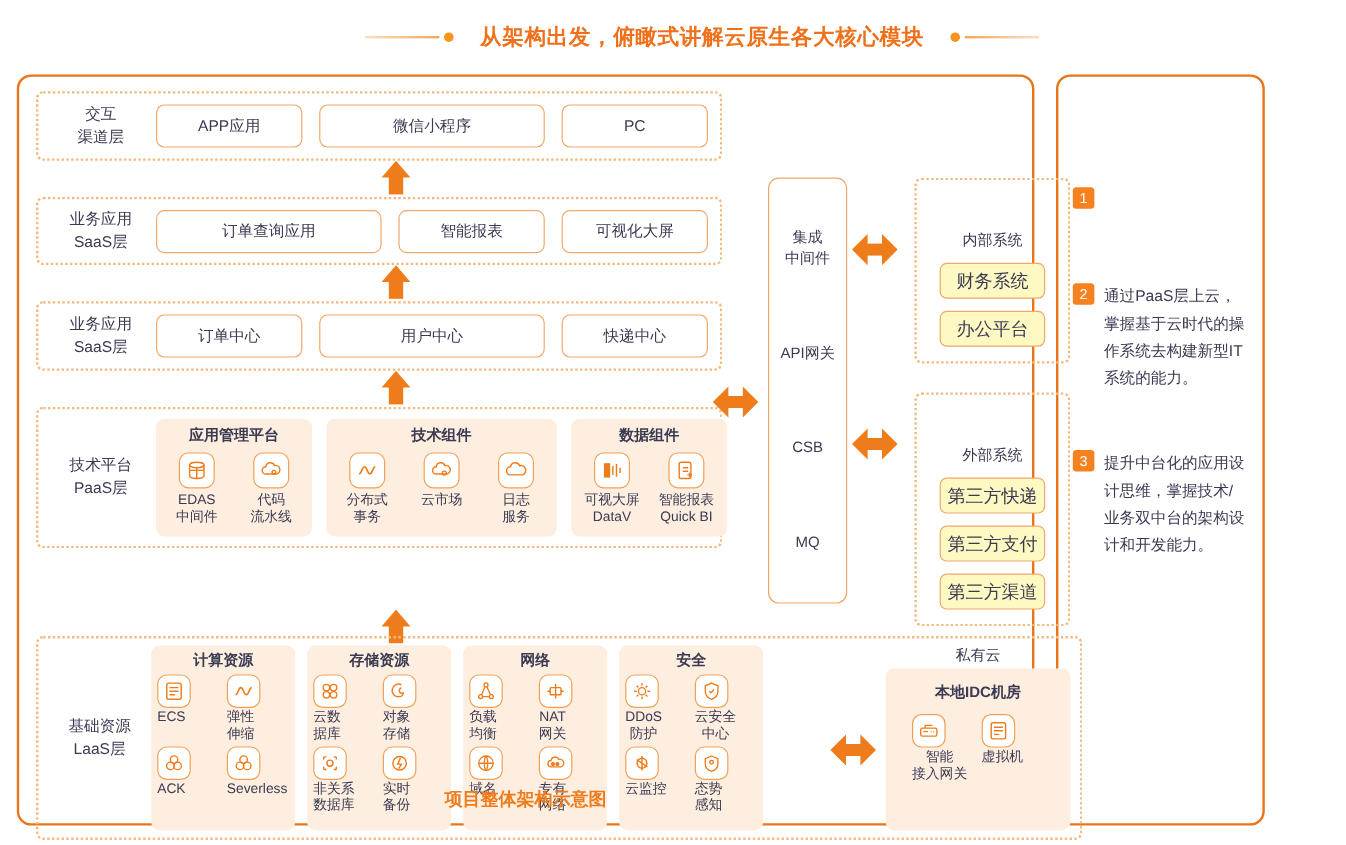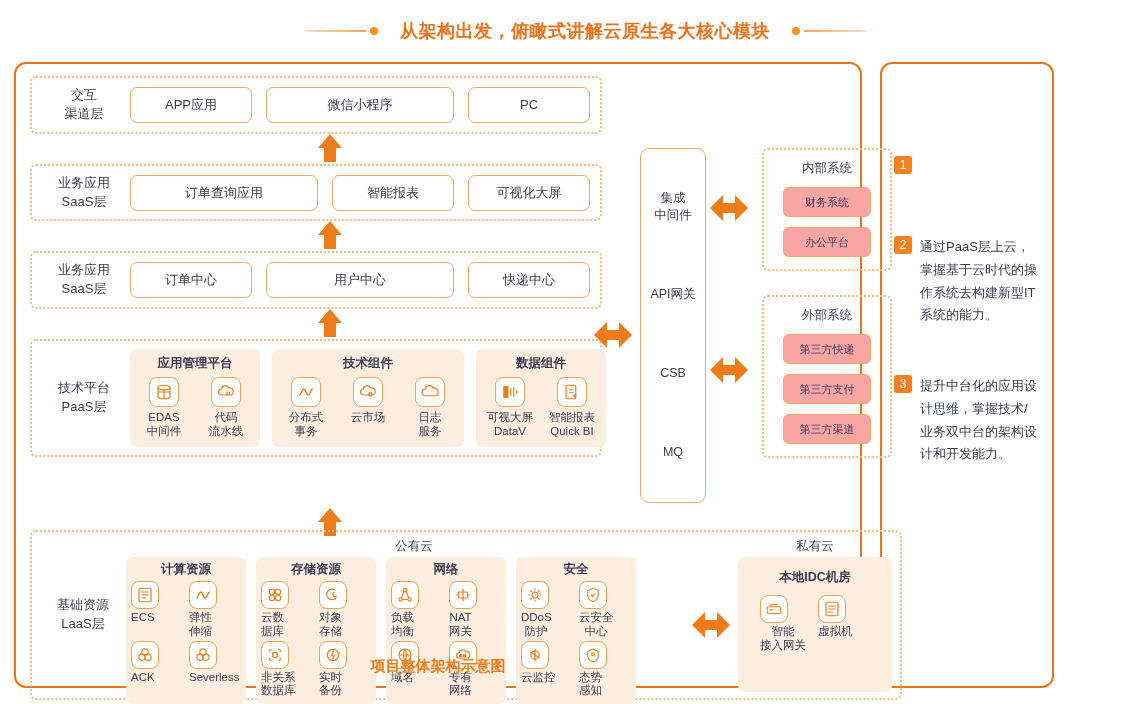--- a/index.html
+++ b/index.html
@@ -116,26 +116,26 @@
   }
   .mid-col div { font-size: 12.5px; text-align:center; line-height:1.35; }
 
   
   .sys-col { position:absolute; left: 746px; top: 84px; width: 130px; }
   .sys-box {
     border: 2px dotted #f3b97e; border-radius: 6px;
     padding: 10px 10px 12px 10px;
     display:flex; flex-direction:column; align-items:center; gap:10px;
   }
-  .sys-title { font-size: 12.5px; color:#3a3a52; }
+  .sys-title { font-size: 12.5px; color:#3a3a52;margin-top:32px; }
   .sys-item {
     width: 88px; height: 30px;
-    border:1.5px solid #f0a868; border-radius:6px; background:#fca5a5;
+    border:1.5px solid #f0a868; border-radius:6px; background:#fef9c3;
     display:flex; align-items:center; justify-content:center;
-    font-size:11px;
+    font-size:15px;
   }
 
   
   .arrow-lr { position:absolute; width: 38px; height: 26px; }
   .arrow-lr .bar { position:absolute; left:9px; top:8px; width:20px; height:10px; background:#ef7c1b; }
   .arrow-lr .hl, .arrow-lr .hr {
     position:absolute; top:0; width:0; height:0;
     border-top:13px solid transparent; border-bottom:13px solid transparent;
   }
   .arrow-lr .hl { left:0; border-right:13px solid #ef7c1b; }
@@ -378,21 +378,20 @@
     <span class="arrow-up" style="position:absolute; left:314px; top:446px;">
         <span class="shaft"></span>
         <span class="head"></span>
       </span>
 
     <div class="iaas">
       <div class="iaas-label">基础资源<br>LaaS层</div>
       <div class="cloud-wrap">
 
         <div class="cloud-sec" style="flex:1;">
-          <div class="cloud-cap">公有云</div>
           <div class="cloud-groups">
 
             <div class="igrp">
               <div class="grp-title">计算资源</div>
               <div class="igrid">
                 <div class="icell">
                     <span class="ico">
                       <svg viewBox="0 0 24 24" fill="none" stroke="#ef7c1b" stroke-width="1.6">
                         <rect x="4" y="3" width="16" height="18" rx="2"></rect>
                         <path d="M7 8h10M7 12h10M7 16h6"></path>

